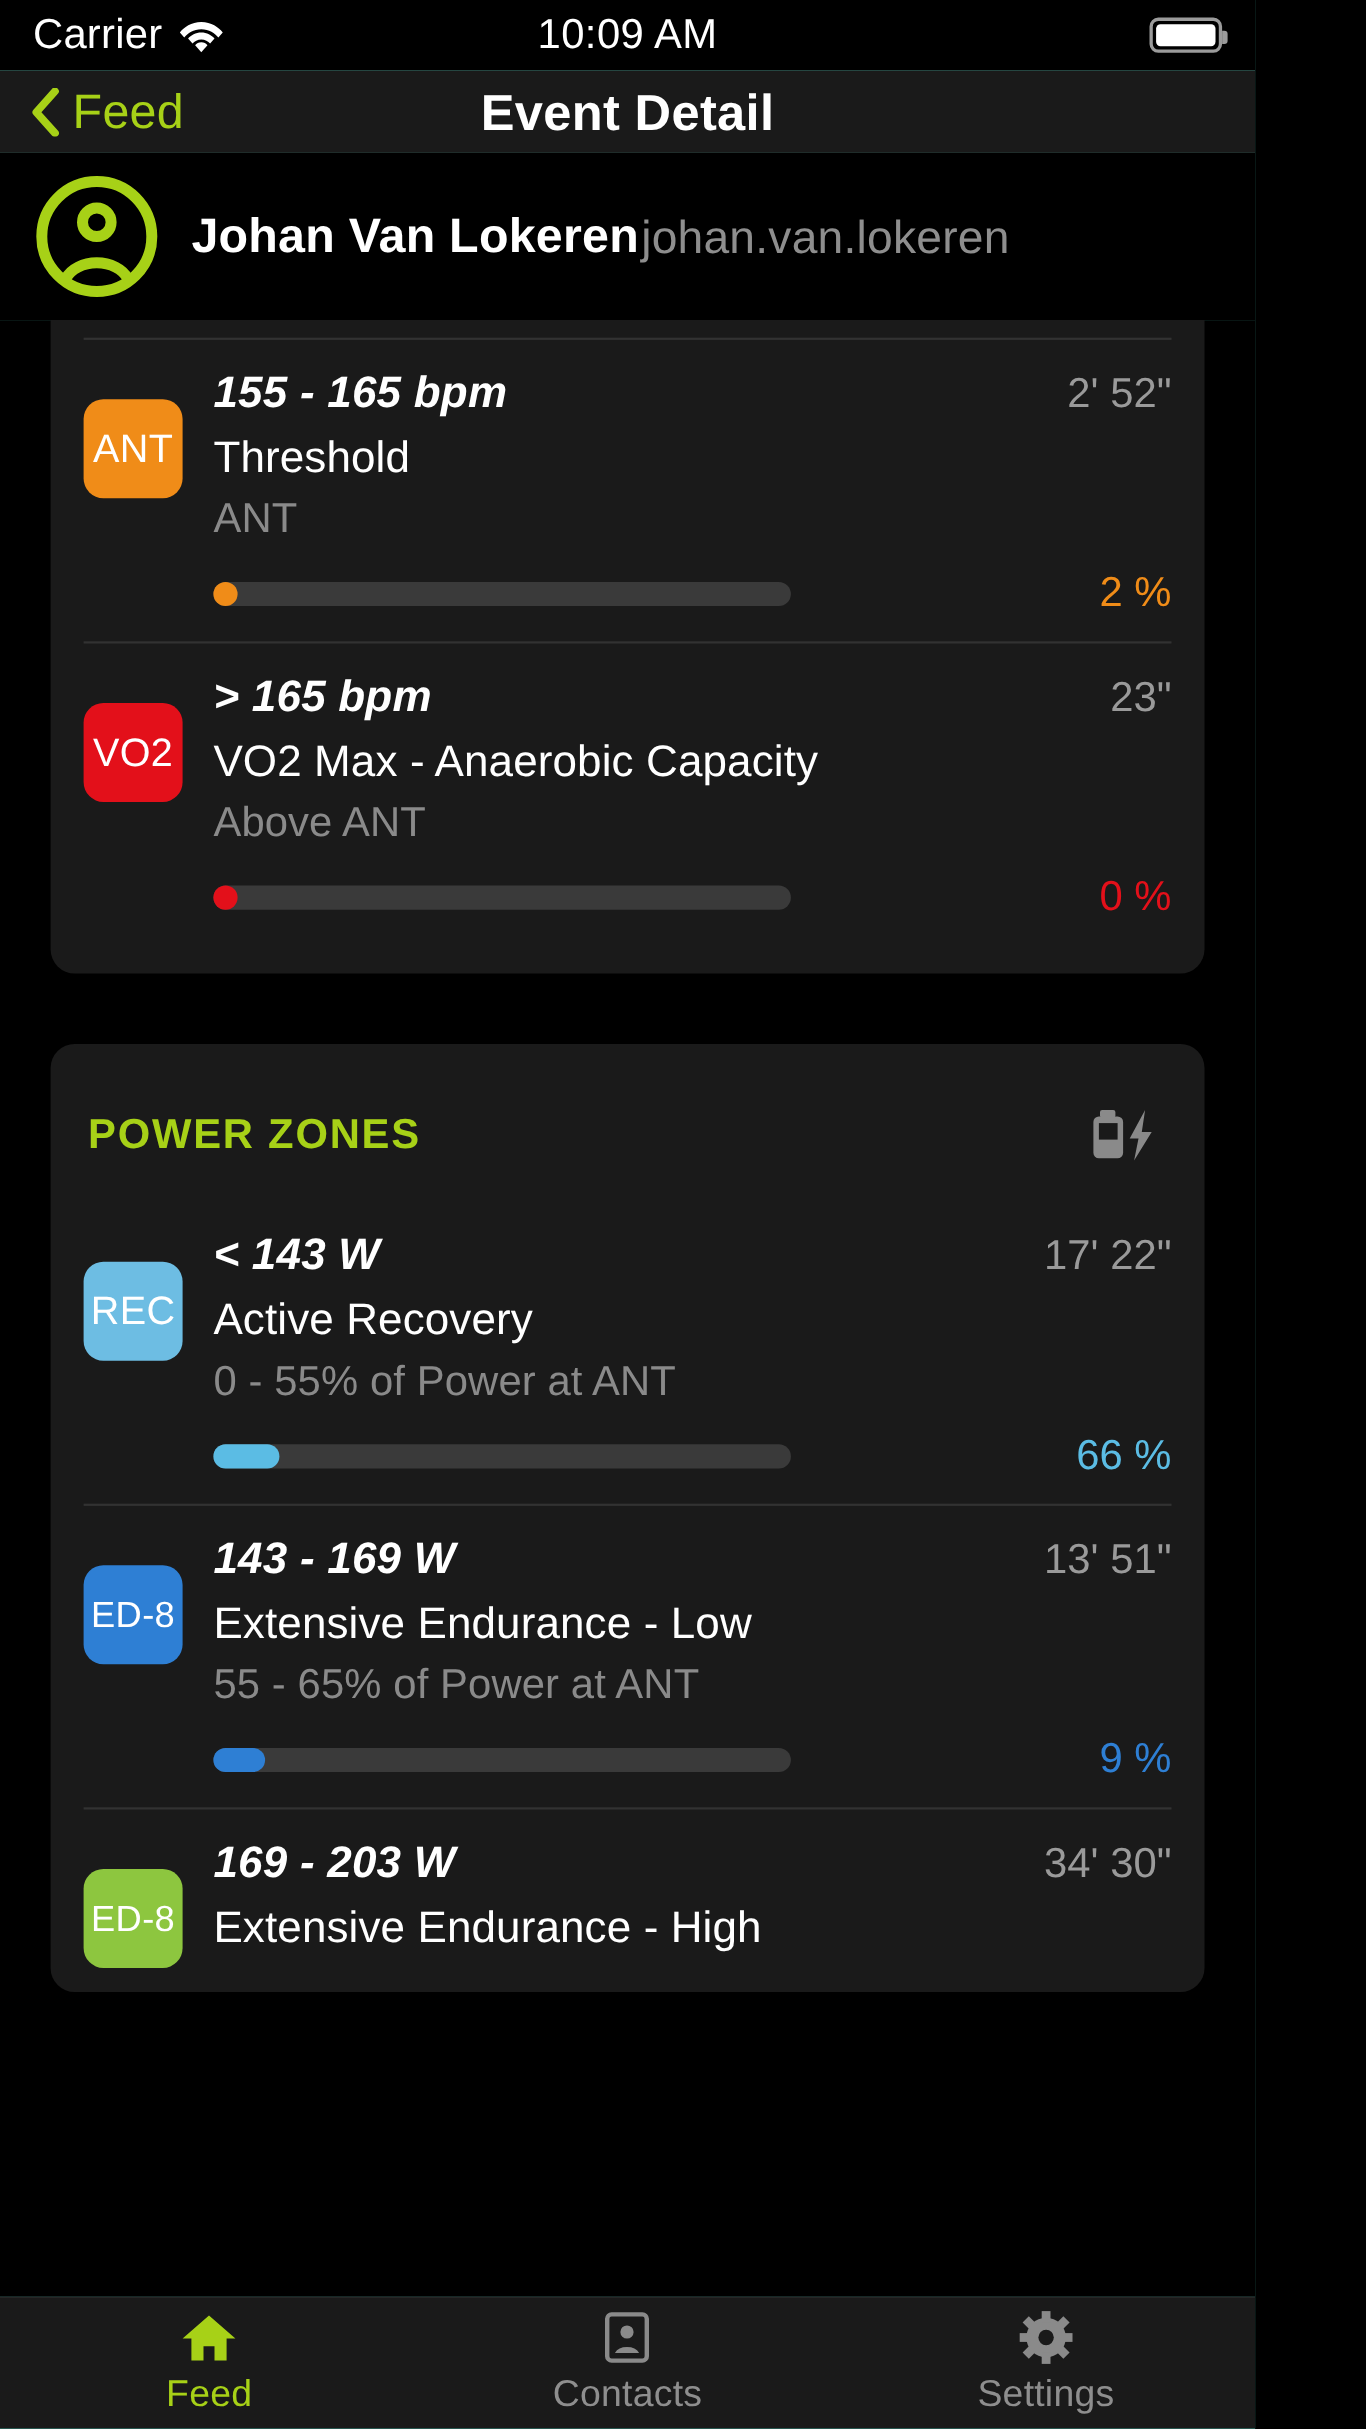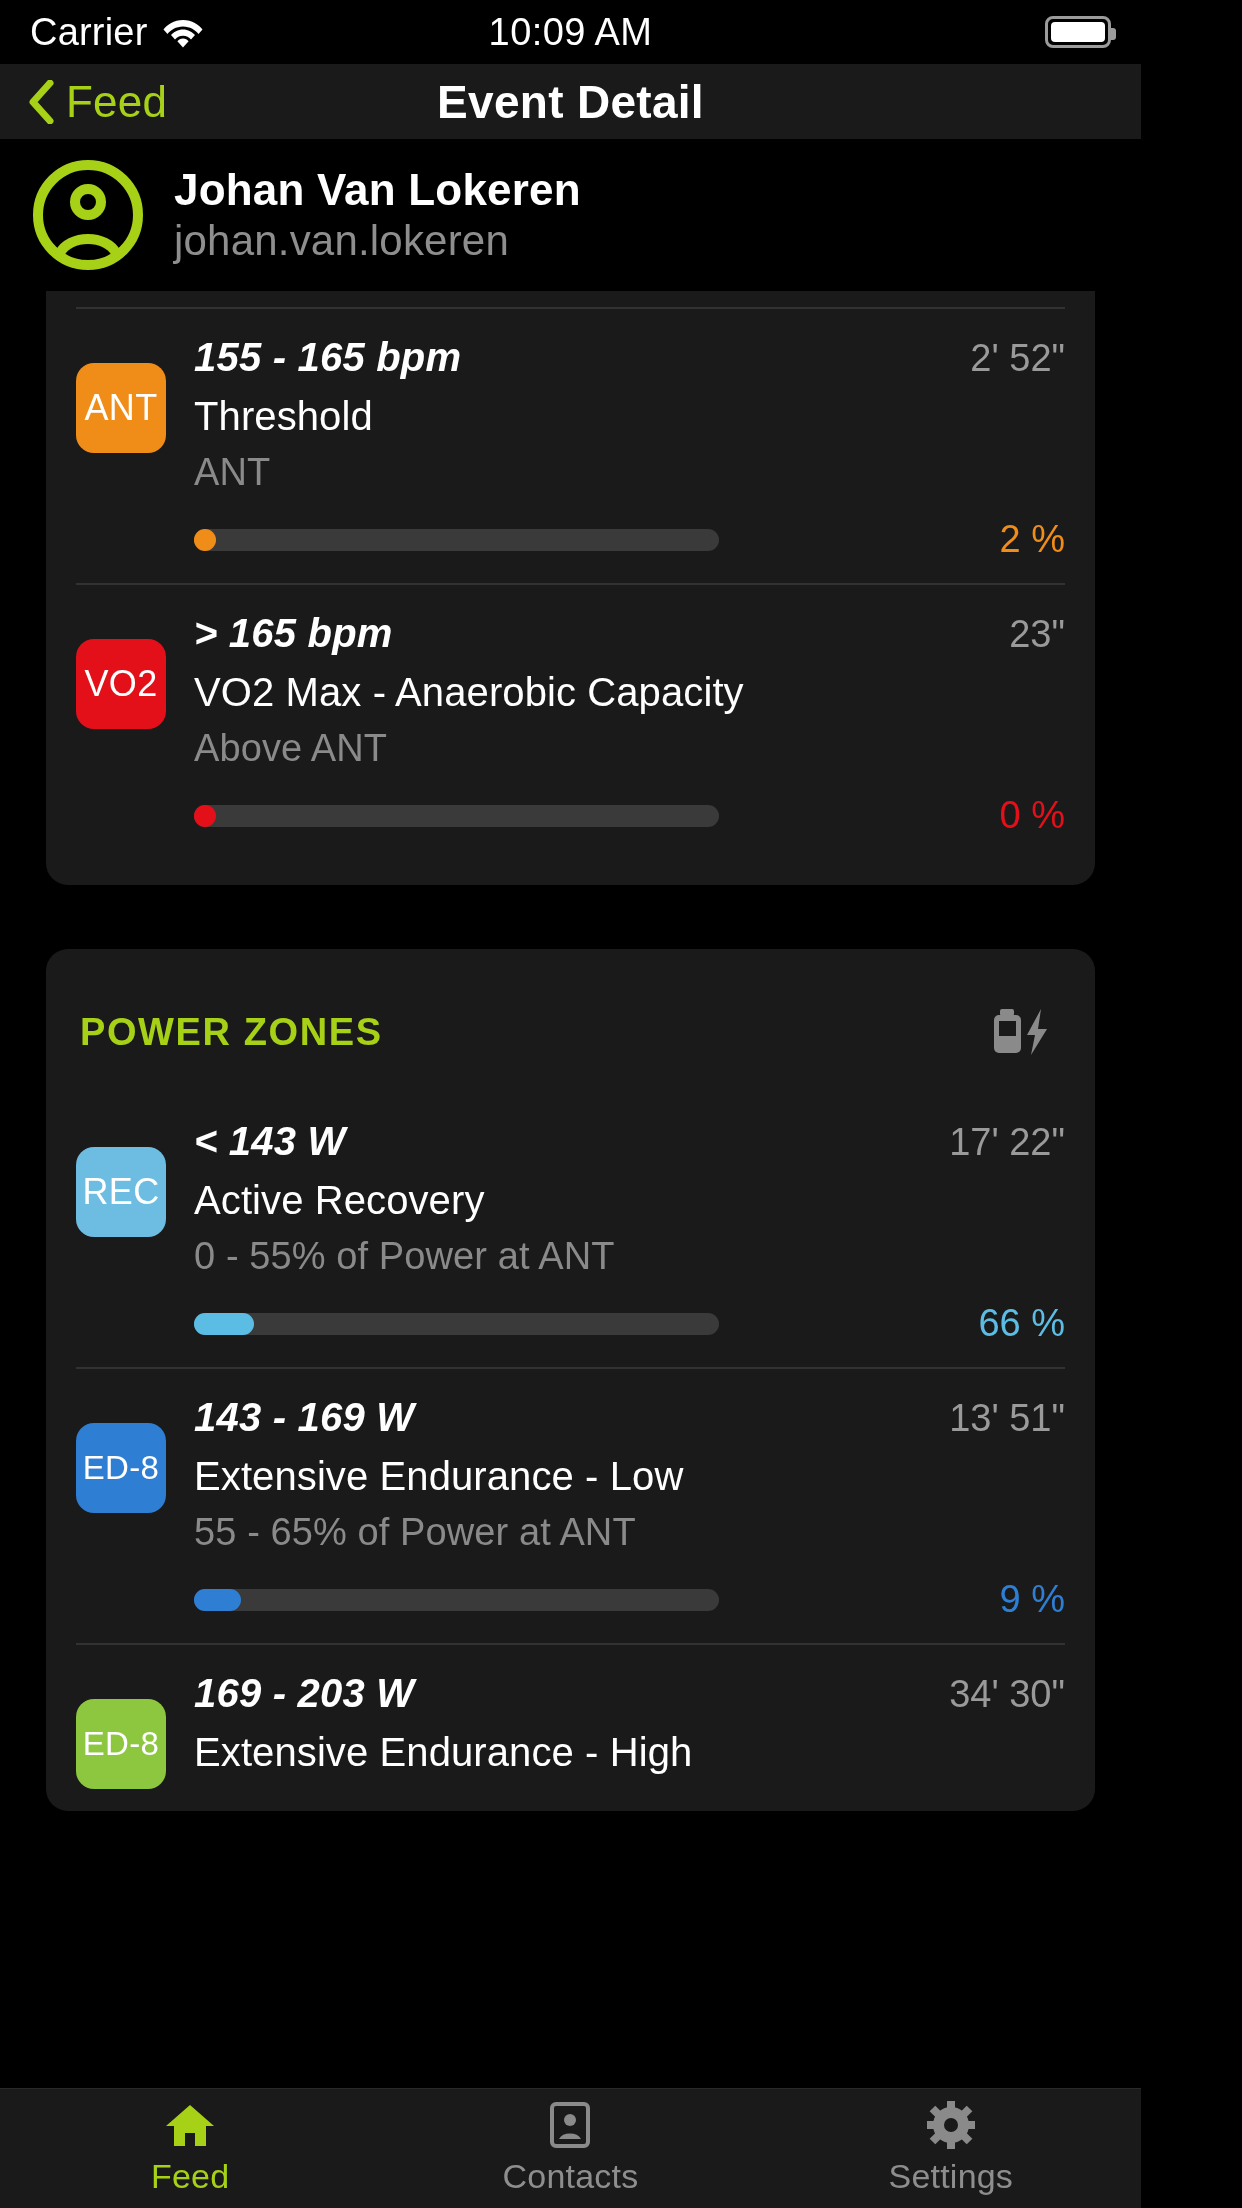--- a/index.html
+++ b/index.html
@@ -47,21 +47,21 @@
     position:absolute; left:0; right:0; text-align:center;
     color:#fff; font-size:46px; font-weight:bold; letter-spacing:.3px;
   }
 
   
   .profile{
     height:152px; background:#000; display:flex; align-items:center;
     padding:0 30px; gap:28px;
   }
   .avatar{ width:116px; height:116px; flex:0 0 116px; }
-  .profile-txt{ display:flex; flex-direction:column; justify-content:center; gap:2px; }
+  .profile-txt{ display:flex; flex-direction:row; justify-content:center; gap:2px;align-items:flex-end; }
   .p-name{ color:#fff; font-size:44px; font-weight:bold; letter-spacing:.2px; }
   .p-handle{ color:#8e8e8e; font-size:42px; letter-spacing:.2px; }
 
   
   .content{
     position:absolute; top:291px; left:0; right:0; bottom:120px;
     background:#000; overflow:hidden;
   }
   .card{
     background:#1A1A1A; border-radius:22px; margin:0 46px;

